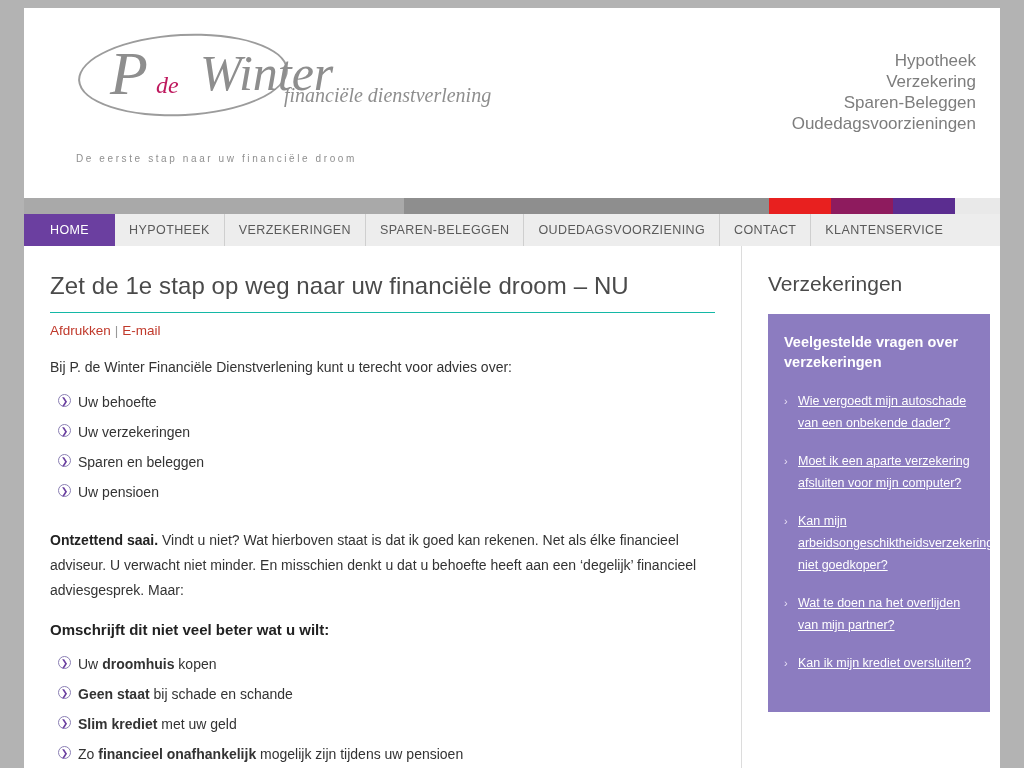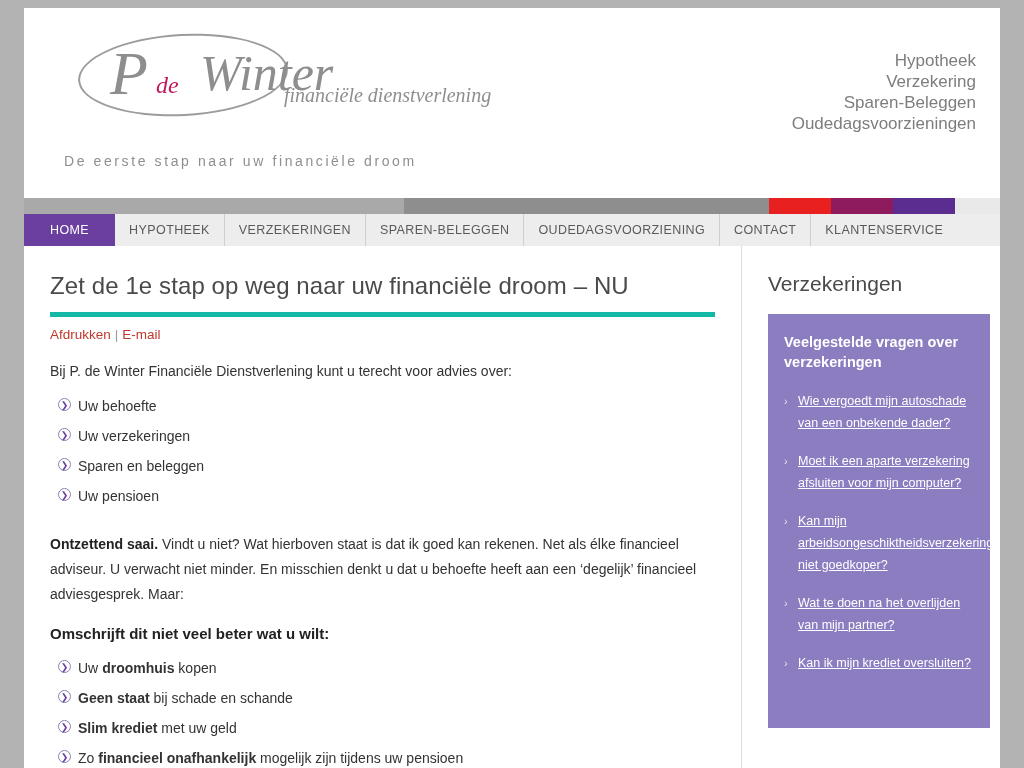--- a/index.html
+++ b/index.html
@@ -68,22 +68,22 @@
     position: absolute;
     left: 232px; top: 58px;
     font-family: "Liberation Serif", serif;
     font-size: 20px;
     font-style: italic;
     color: #8e8e8e;
     white-space: nowrap;
   }
   .tagline {
     position: absolute;
-    left: 40px; top: 145px;
-    font-size: 14px;
+    left: 52px; top: 145px;
+    font-size: 10px;
     letter-spacing: 2.6px;
     color: #8f8f8f;
     white-space: nowrap;
   }
   .header-services {
     position: absolute;
     right: 24px; top: 42px;
     text-align: right;
     color: #7d7d7d;
     font-size: 17px;
@@ -142,21 +142,21 @@
   .side-col {
     width: 258px;
     padding: 18px 0 0 0;
   }
   h1.page-title {
     font-size: 24px;
     font-weight: normal;
     color: #4a4a4a;
     margin: 8px 0 10px 0;
     padding-bottom: 12px;
-    border-bottom: 5px solid #14b8a6;
+    border-bottom: 1px solid #14b8a6;
     letter-spacing: 0.1px;
   }
   .actions {
     font-size: 13.5px;
     color: #c0392b;
     margin: 0 0 18px 0;
   }
   .actions a { color: #c0392b; text-decoration: none; }
   .actions .sep { color: #999; margin: 0 4px; }
   p.body {
@@ -203,21 +203,21 @@
     font-size: 21px;
     font-weight: normal;
     color: #4a4a4a;
     margin: 8px 0 18px 0;
     padding-left: 26px;
   }
   .side-box {
     margin-left: 26px;
     width: 222px;
     background: #8c7cc0;
-    padding: 18px 16px 38px 16px;
+    padding: 18px 16px 22px 16px;
     color: #ffffff;
   }
   .side-box h3 {
     font-size: 14.5px;
     font-weight: bold;
     line-height: 20px;
     margin: 0 0 18px 0;
     color: #ffffff;
   }
   .side-links { margin: 0; padding: 0; list-style: none; }

